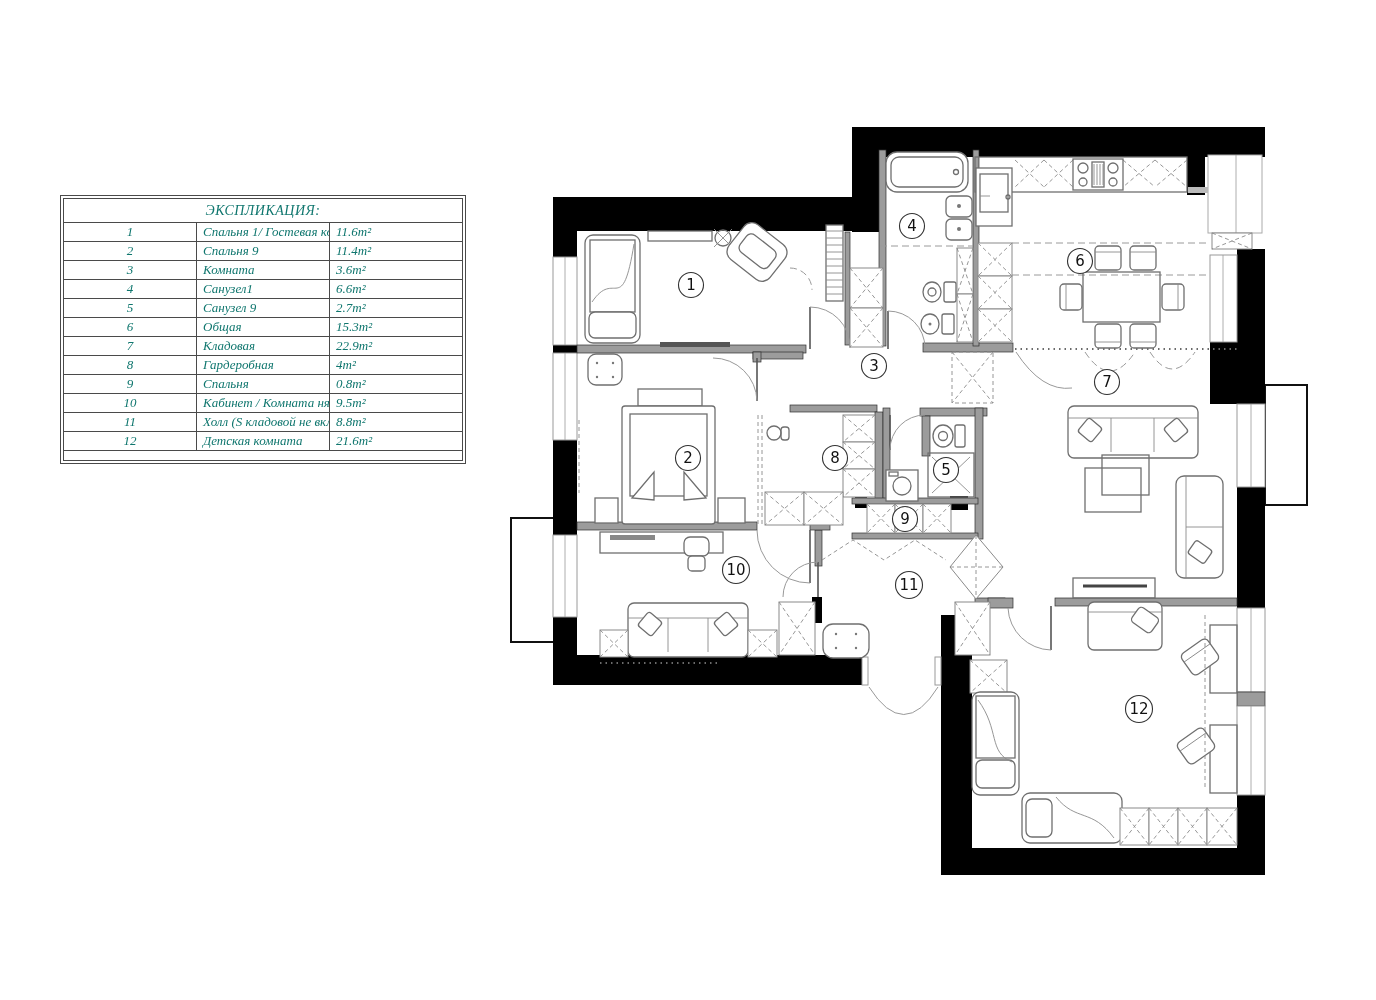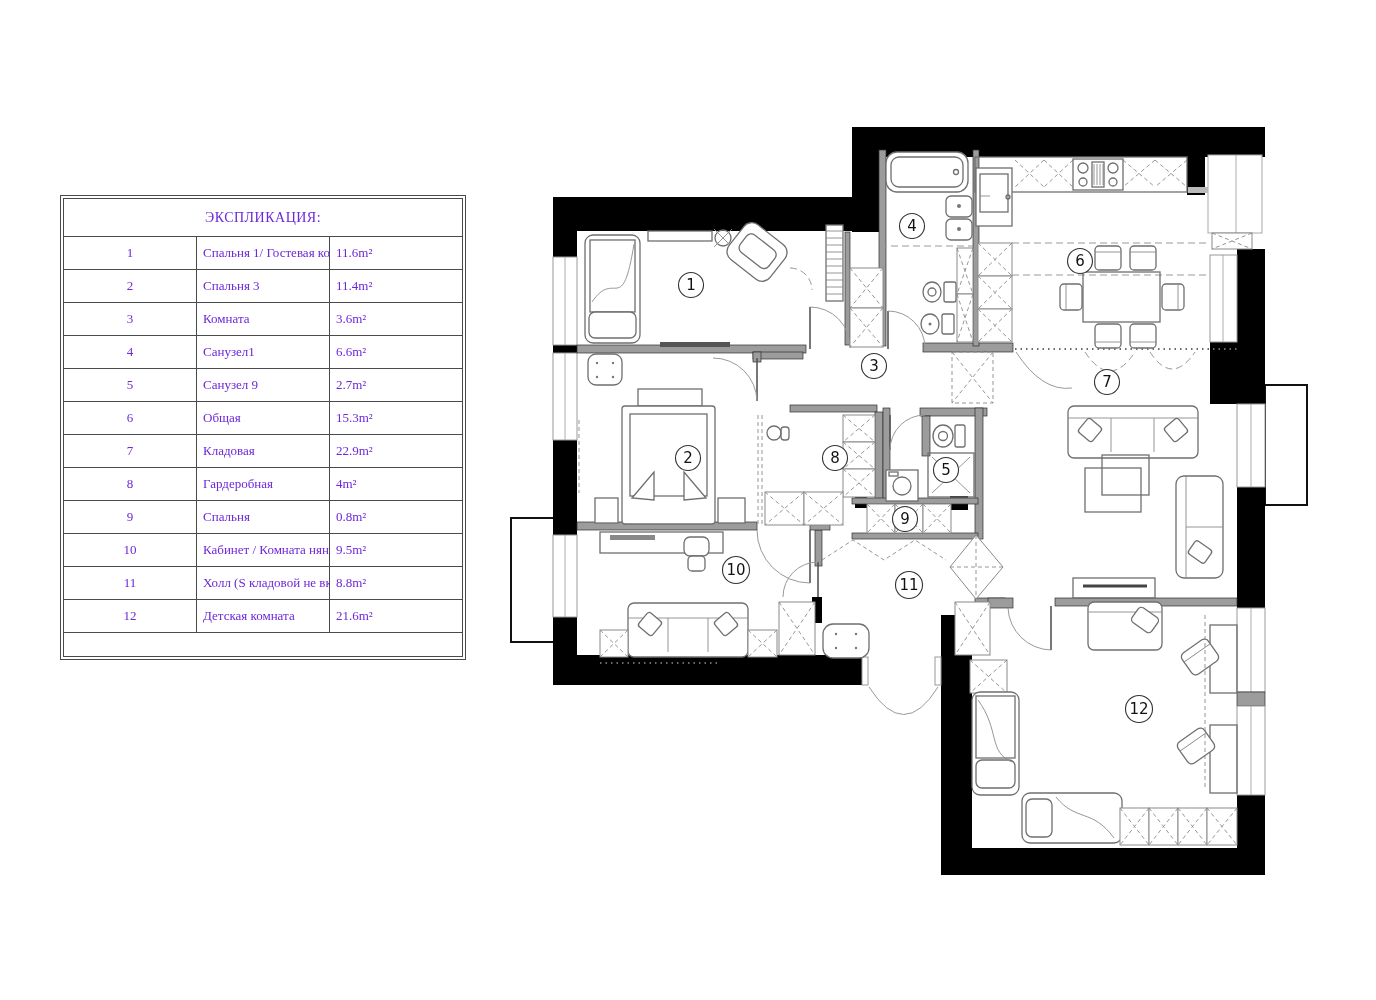--- a/index.html
+++ b/index.html
@@ -2,22 +2,22 @@
 <html><head>
 <meta charset="utf-8">
 <style>
   html,body{margin:0;padding:0;background:#fff;}
   #stage{position:relative;width:1376px;height:1000px;background:#fff;overflow:hidden;
          font-family:"Liberation Serif","DejaVu Serif",serif;}
   
   .legend{position:absolute;left:63px;top:198px;width:400px;}
   .legend table{border-collapse:collapse;width:100%;border:1px solid #4a4a4a;
                 outline:1px solid #4a4a4a;outline-offset:2px;table-layout:fixed;}
-  .legend td{border:1px solid #4a4a4a;font-size:13px;color:#6d28d9;
-             height:18px;line-height:18px;padding:7px 6px;overflow:hidden;white-space:nowrap;}
+  .legend td{border:1px solid #4a4a4a;font-size:13px;color:#0f766e;
+             height:18px;line-height:18px;padding:0 6px;overflow:hidden;white-space:nowrap;font-style:italic;}
   .legend .t-title td{text-align:center;font-size:14px;height:23px;line-height:23px;letter-spacing:.5px;}
   .c-num{width:44px;text-align:center;padding:0 2px;}
   .c-name{width:246px;text-align:left;}
   .c-area{width:58px;padding:0 4px 0 2px;}
   .t-empty td{height:9px;line-height:9px;}
   .t-total td{height:21px;line-height:21px;}
   
   #plan{position:absolute;left:0;top:0;}
   .w   {fill:#000;stroke:none;}
   .iw  {fill:#9c9c9c;stroke:#2e2e2e;stroke-width:.7;}
@@ -48,21 +48,21 @@
           <tr class="t-title">
         <td colspan="3">ЭКСПЛИКАЦИЯ:</td>
       </tr>
       <tr>
         <td class="c-num">1</td>
         <td class="c-name">Спальня 1/ Гостевая комната</td>
         <td class="c-area">11.6m²</td>
       </tr>
       <tr>
         <td class="c-num">2</td>
-        <td class="c-name">Спальня 3</td>
+        <td class="c-name">Спальня 9</td>
         <td class="c-area">11.4m²</td>
       </tr>
       <tr>
         <td class="c-num">3</td>
         <td class="c-name">Комната</td>
         <td class="c-area">3.6m²</td>
       </tr>
       <tr>
         <td class="c-num">4</td>
         <td class="c-name">Санузел1</td>

